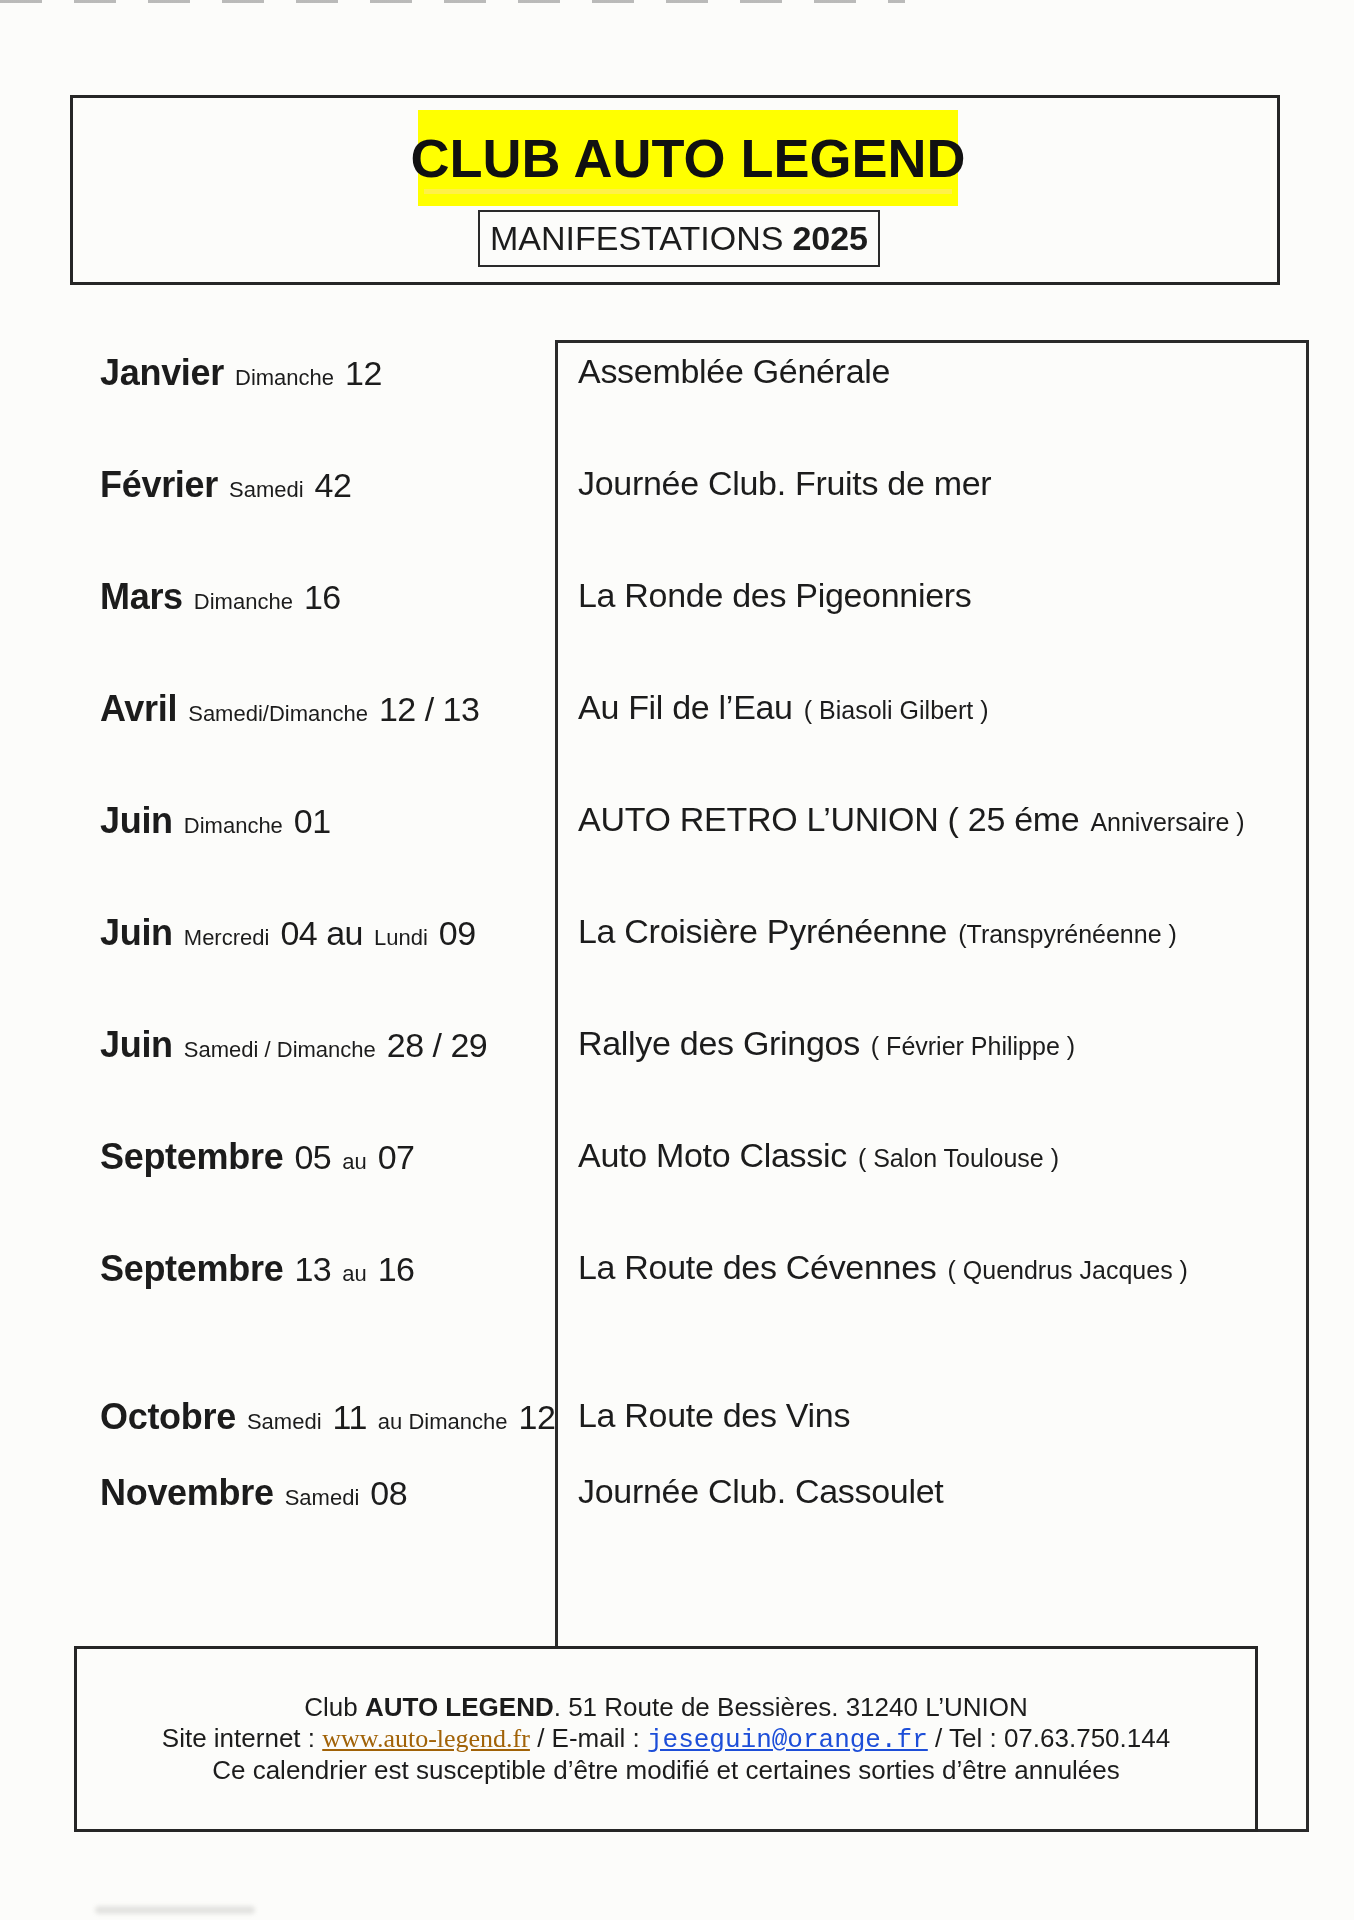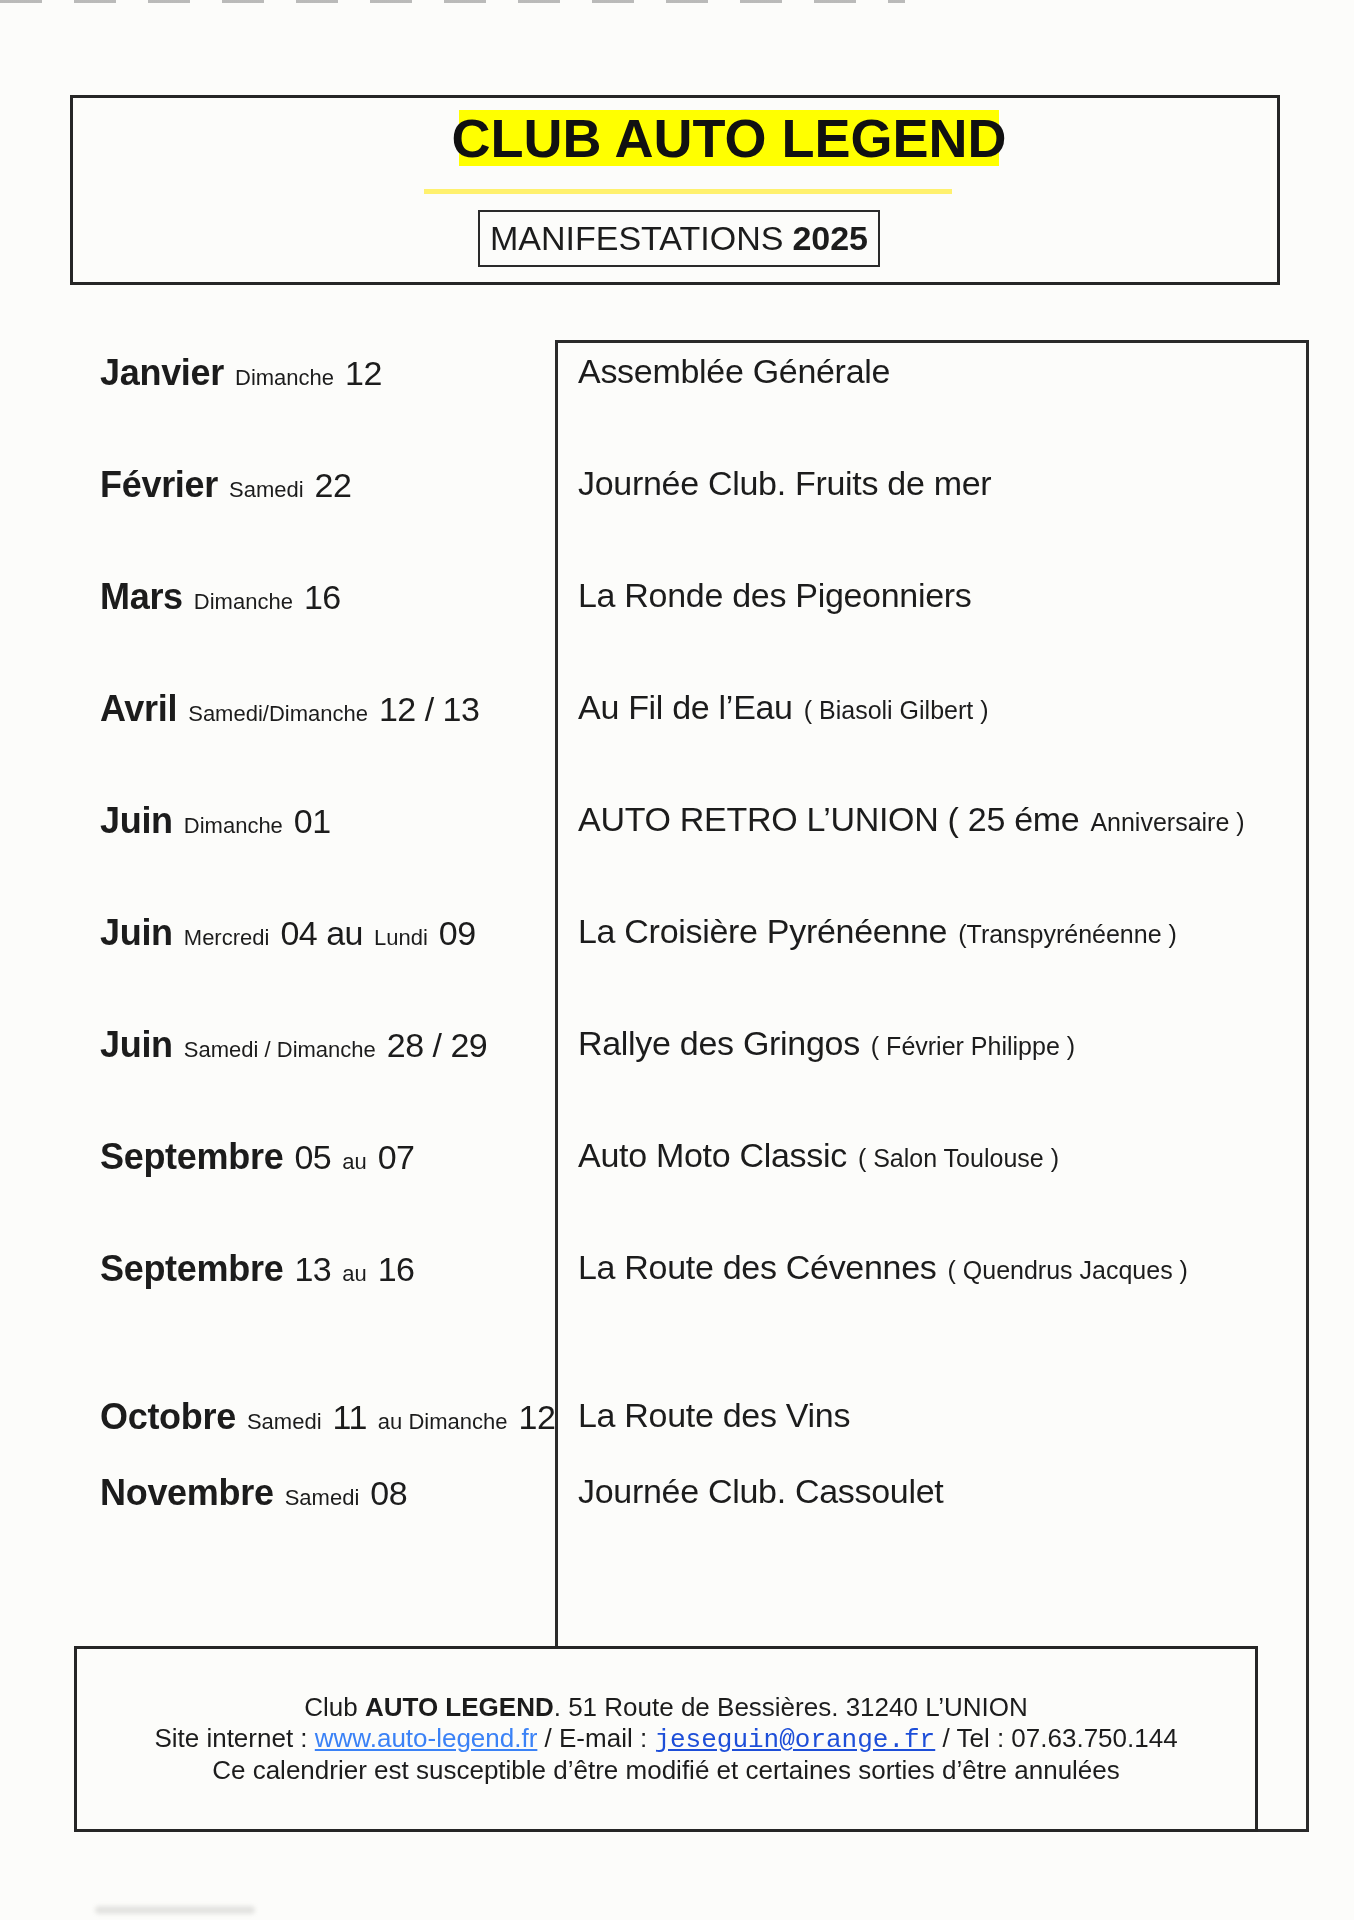--- a/index.html
+++ b/index.html
@@ -20,22 +20,22 @@
   .bottom-smudge{
     position:absolute;left:95px;top:1906px;width:160px;height:8px;
     background:#b5b5b2;opacity:.35;border-radius:4px;filter:blur(2px);
   }
   
   .header-box{
     position:absolute;left:70px;top:95px;width:1204px;height:184px;
     border:3px solid #262626;background:transparent;
   }
   .title-highlight{
-    position:absolute;left:418px;top:110px;width:540px;height:56px;
-    background:#ffff00;display:flex;align-items:center;justify-content:center;margin-left:41px;
+    position:absolute;left:418px;top:110px;width:540px;height:96px;
+    background:#ffff00;display:flex;align-items:center;justify-content:center;
   }
   .title-underline{
     position:absolute;left:424px;top:189px;width:528px;height:5px;
     background:#ffef55;opacity:.85;
   }
   .club-title{
     font-size:54px;font-weight:700;letter-spacing:0px;color:#111;
     white-space:nowrap;
   }
   .subtitle-box{
@@ -103,21 +103,21 @@
           <span class="seg-num">12</span>
         </div>
         <div class="cell-right">
           <span class="seg-main">Assemblée Générale</span>
         </div>
       </div>
       <div class="event-row" style="top: 464px;">
         <div class="cell-left">
           <span class="seg-month">Février</span>
           <span class="seg-sm">Samedi</span>
-          <span class="seg-num">22</span>
+          <span class="seg-num">42</span>
         </div>
         <div class="cell-right">
           <span class="seg-main">Journée Club. Fruits de mer</span>
         </div>
       </div>
       <div class="event-row" style="top: 576px;">
         <div class="cell-left">
           <span class="seg-month">Mars</span>
           <span class="seg-sm">Dimanche</span>
           <span class="seg-num">16</span>
@@ -221,21 +221,21 @@
     </div>
 
   <div class="footer-box">
     <div class="footer-line" id="footer-line1">
         <span class="fseg-r">Club </span>
         <span class="fseg-b">AUTO LEGEND</span>
         <span class="fseg-r">. 51 Route de Bessières. 31240 L’UNION</span>
       </div>
     <div class="footer-line" id="footer-line2">
         <span class="fseg-r">Site internet : </span>
-        <a class="fseg-link" style="color: #3b82f6;">www.auto-legend.fr</a>
+        <a class="fseg-link" style="color: #a16207; font-family: Liberation Serif, serif;">www.auto-legend.fr</a>
         <span class="fseg-r"> / E-mail : </span>
         <a class="fseg-link" style="color: #1d4ed8; font-family: Liberation Mono, monospace;">jeseguin@orange.fr</a>
         <span class="fseg-r"> / Tel : 07.63.750.144</span>
       </div>
     <div class="footer-line">
       <span class="fseg-r">Ce calendrier est susceptible d’être modifié et certaines sorties d’être annulées</span>
     </div>
   </div>
 
   <div class="bottom-smudge"></div>

